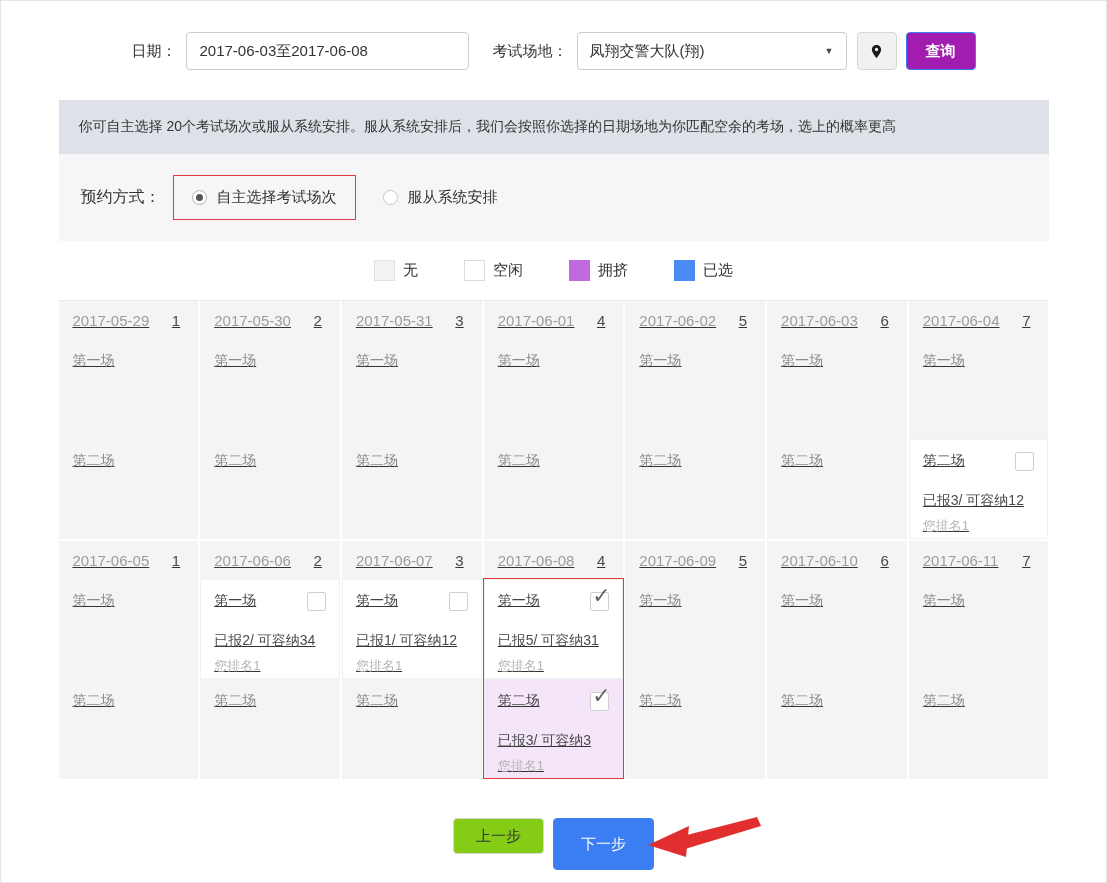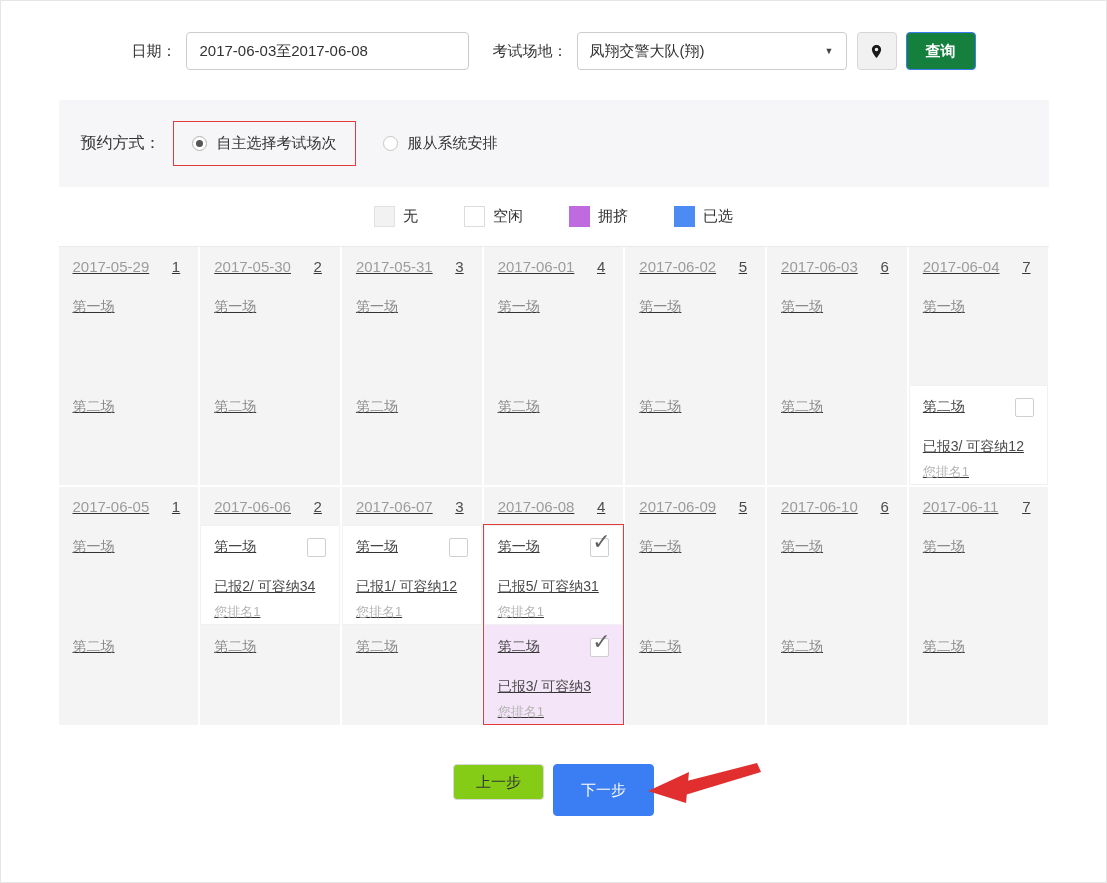--- a/index.html
+++ b/index.html
@@ -12,21 +12,21 @@
   .f-label { font-size:15px; color:#333; margin-right:9px; }
   .date-input { width:283px; height:38px; border:1px solid #ccc; border-radius:4px; padding:0 13px;
                 font-size:15px; color:#333; font-family:inherit; outline:none; }
   .venue-label { margin-left:24px; }
   .select-box { width:270px; height:38px; border:1px solid #ccc; border-radius:4px; background:#fff;
                 display:flex; align-items:center; justify-content:space-between; padding:0 12px; cursor:pointer; }
   .select-box .sel-text { font-size:15px; color:#333; }
   .caret { font-size:9px; color:#444; }
   .pin-btn { margin-left:10px; width:40px; height:38px; background:#f1f1f1; border:1px solid #d6d6d6;
              border-radius:4px; display:flex; align-items:center; justify-content:center; cursor:pointer; }
-  .query-btn { margin-left:9px; height:38px; padding:8px 19px; background:#15803d; color:#fff; border:1px solid #3b7df2;
+  .query-btn { margin-left:9px; height:38px; padding:8px 19px; background:#a21caf; color:#fff; border:1px solid #3b7df2;
                border-radius:4px; font-size:15px; font-weight:bold; font-family:inherit; cursor:pointer; }
 
   
   .notice { width:990px; margin:0 auto; height:54px; background:#dee1e8; display:flex; align-items:center;
             padding:0 20px; font-size:14px; color:#333; }
 
   
   .booking-row { width:990px; margin:0 auto; background:#f6f6f8; padding:21px 0 21px 22px; display:flex; align-items:center; }
   .booking-label { font-size:16px; color:#333; margin-right:12px; }
   .opt { display:inline-flex; align-items:center; gap:10px; cursor:pointer; font-size:15px; color:#333; }
@@ -89,20 +89,21 @@
     <button class="pin-btn">
       <span style="display:flex;">
         <svg viewBox="0 0 24 24" width="15" height="17">
             <path d="M12 1.5C7.9 1.5 4.6 4.8 4.6 8.9c0 5.4 7.4 13.6 7.4 13.6s7.4-8.2 7.4-13.6c0-4.1-3.3-7.4-7.4-7.4zm0 10.1a2.8 2.8 0 1 1 0-5.6 2.8 2.8 0 0 1 0 5.6z" fill="#1a1a1a"></path>
           </svg>
       </span>
     </button>
     <button class="query-btn">查询</button>
   </div>
 
+  <div class="notice">你可自主选择 20个考试场次或服从系统安排。服从系统安排后，我们会按照你选择的日期场地为你匹配空余的考场，选上的概率更高</div>
 
   <div class="booking-row">
     <span class="booking-label">预约方式：</span>
     <label class="opt opt-box">
       <span class="radio checked"></span>
       <span>自主选择考试场次</span>
     </label>
     <label class="opt opt-plain">
       <span class="radio"></span>
       <span>服从系统安排</span>

